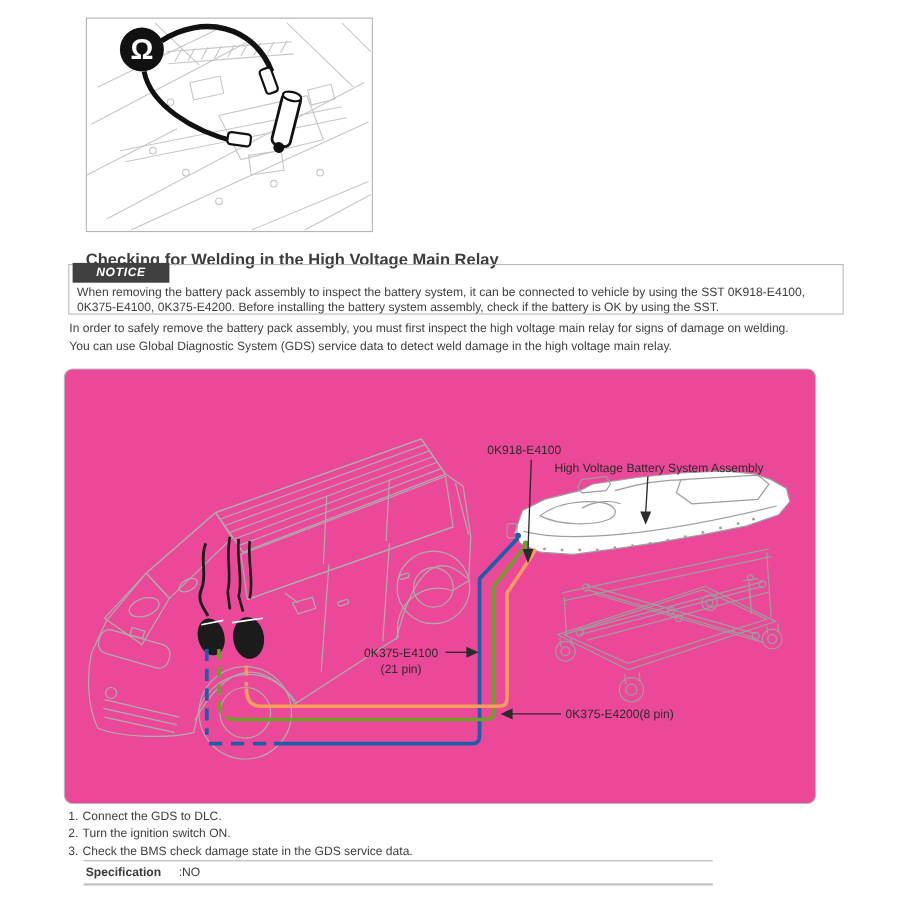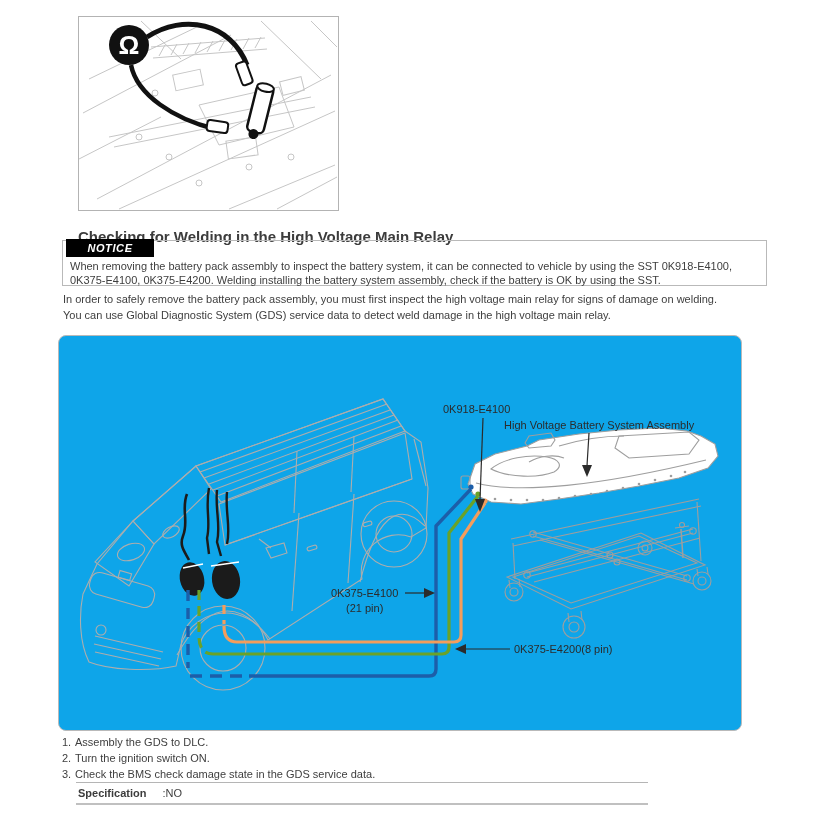--- a/index.html
+++ b/index.html
@@ -4,30 +4,30 @@
 <style>
   html,body{margin:0;padding:0;background:#fff;}
   .page{position:relative;width:822px;height:822px;background:#ffffff;
         font-family:"Liberation Sans",sans-serif;color:#3e3e3e;overflow:hidden;}
   .top-figure{position:absolute;left:78px;top:16px;width:259px;height:193px;
               border:1px solid #b3b3b3;background:#fff;}
   .top-figure svg{display:block;}
   .heading{position:absolute;left:62px;top:212px;margin:16px;font-size:15px;
            font-weight:bold;color:#3c3c3c;}
   .notice-banner{position:absolute;left:66px;top:239px;width:88px;height:18px;
-                 background:#000000;color:#ffffff;font-size:11px;font-weight:bold;
+                 background:#404040;color:#ffffff;font-size:11px;font-weight:bold;
                  font-style:italic;text-align:center;line-height:18px;letter-spacing:.6px;z-index:2;}
   .notice-box{position:absolute;left:62px;top:240px;width:705px;height:46px;
               border:1px solid #b9b9b9;box-sizing:border-box;}
   .notice-box p{margin:0;padding:19px 8px 0 7px;font-size:11px;line-height:13.5px;color:#3e3e3e;}
   .body-par{position:absolute;left:63px;margin:0;width:710px;font-size:11px;line-height:13px;color:#3e3e3e;}
   .p1{top:293px;}
   .p2{top:309px;}
   .diagram-box{position:absolute;left:58px;top:335px;width:682px;height:394px;
-               border:1px solid #b9b9b9;border-radius:8px;background:#0ea5e9;box-sizing:content-box;}
+               border:1px solid #b9b9b9;border-radius:8px;background:#ec4899;box-sizing:content-box;}
   .diagram-box svg{display:block;}
   .steps{position:absolute;left:62px;top:734px;font-size:11px;color:#3e3e3e;}
   .step{display:flex;line-height:16px;}
   .step-num{width:13px;flex:0 0 13px;}
   .spec{position:absolute;left:76px;top:782px;width:570px;
         border-top:1px solid #b5b5b5;border-bottom:2px solid #c0c0c0;
         padding:4px 0 4px 2px;font-size:11px;}
   .spec-label{font-weight:bold;color:#3c3c3c;margin-top:25px;}
   .spec-value{margin-left:16px;}
   text.dlabel{font-size:11px;fill:#2b2b2b;}
@@ -90,21 +90,21 @@
       </g>
     </svg>
   </div>
 
   <h1 class="heading">Checking for Welding in the High Voltage Main Relay</h1>
 
   <div class="notice-banner">
     <span>NOTICE</span>
   </div>
   <div class="notice-box">
-    <p>When removing the battery pack assembly to inspect the battery system, it can be connected to vehicle by using the SST 0K918-E4100, 0K375-E4100, 0K375-E4200. Welding installing the battery system assembly, check if the battery is OK by using the SST.</p>
+    <p>When removing the battery pack assembly to inspect the battery system, it can be connected to vehicle by using the SST 0K918-E4100, 0K375-E4100, 0K375-E4200. Before installing the battery system assembly, check if the battery is OK by using the SST.</p>
   </div>
 
   <p class="body-par p2">You can use Global Diagnostic System (GDS) service data to detect weld damage in the high voltage main relay.</p>
   <p class="body-par p1">In order to safely remove the battery pack assembly, you must first inspect the high voltage main relay for signs of damage on welding.</p>
 
   <div class="diagram-box">
     <svg width="682" height="394" viewBox="0 0 682 394">
 
       <g stroke="#adadad" stroke-width="1.1" fill="none">
 
@@ -265,21 +265,21 @@
         <text class="dlabel" x="455" y="317">0K375-E4200(8 pin)</text>
         <path d="M451,313 L406,313" stroke="#2b2b2b" stroke-width="1.2" fill="none"></path>
         <polygon points="407,308 407,318 396,313" fill="#2b2b2b"></polygon>
       </g>
     </svg>
   </div>
 
   <div class="steps">
     <div class="step">
       <span class="step-num">1.</span>
-      <span>Assembly the GDS to DLC.</span>
+      <span>Connect the GDS to DLC.</span>
     </div>
     <div class="step">
       <span class="step-num">2.</span>
       <span>Turn the ignition switch ON.</span>
     </div>
     <div class="step">
       <span class="step-num">3.</span>
       <span>Check the BMS check damage state in the GDS service data.</span>
     </div>
   </div>

